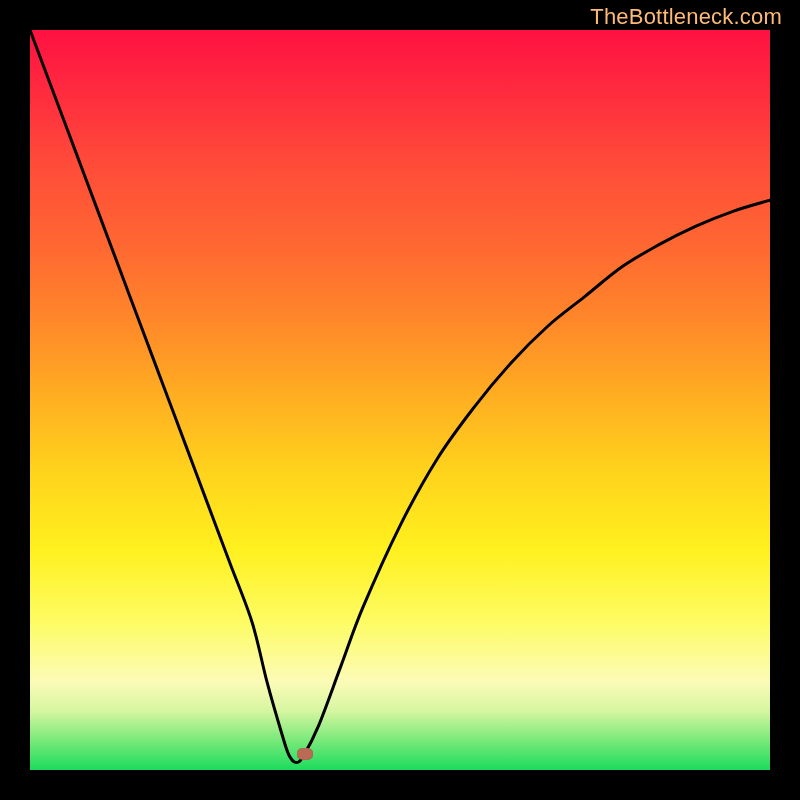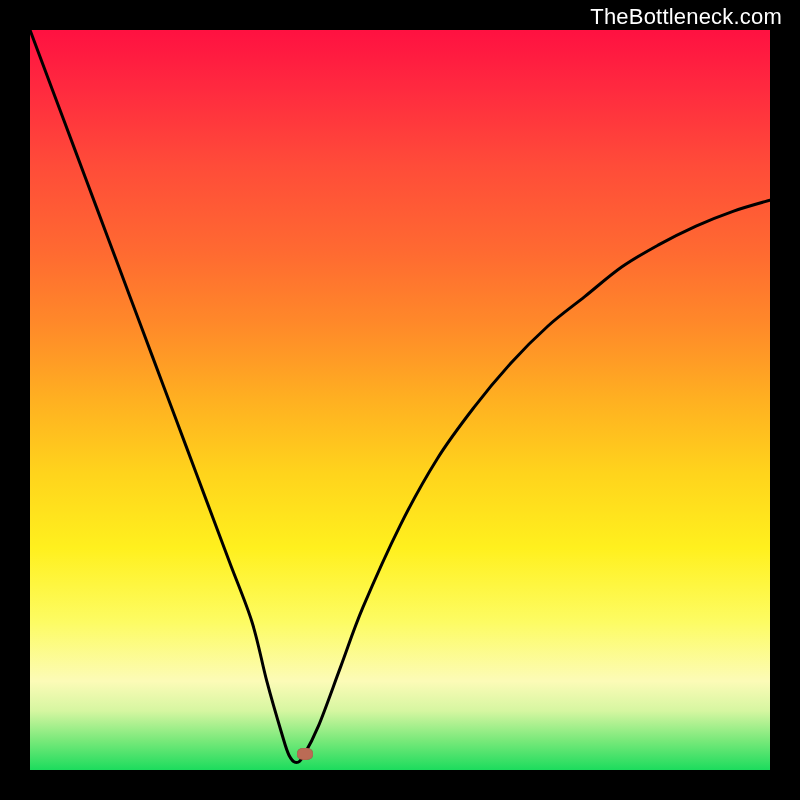--- a/index.html
+++ b/index.html
@@ -14,21 +14,21 @@
   .frame {
     position: relative;
     width: 800px;
     height: 800px;
     background: #000;
   }
   .watermark {
     position: absolute;
     top: 4px;
     right: 18px;
-    color: #ffffff;
+    color: #fdba74;
     font-size: 22px;
     letter-spacing: 0.2px;
     font-weight: 400;
     font-family: Arial, Helvetica, sans-serif;
   }
   
   .plot {
     position: absolute;
     left: 30px;
     top: 30px;

